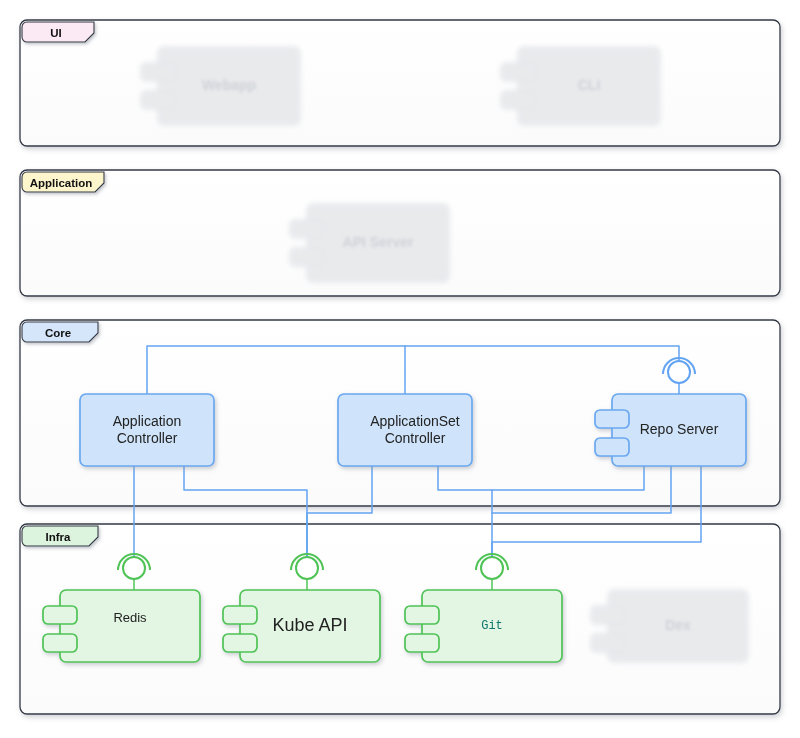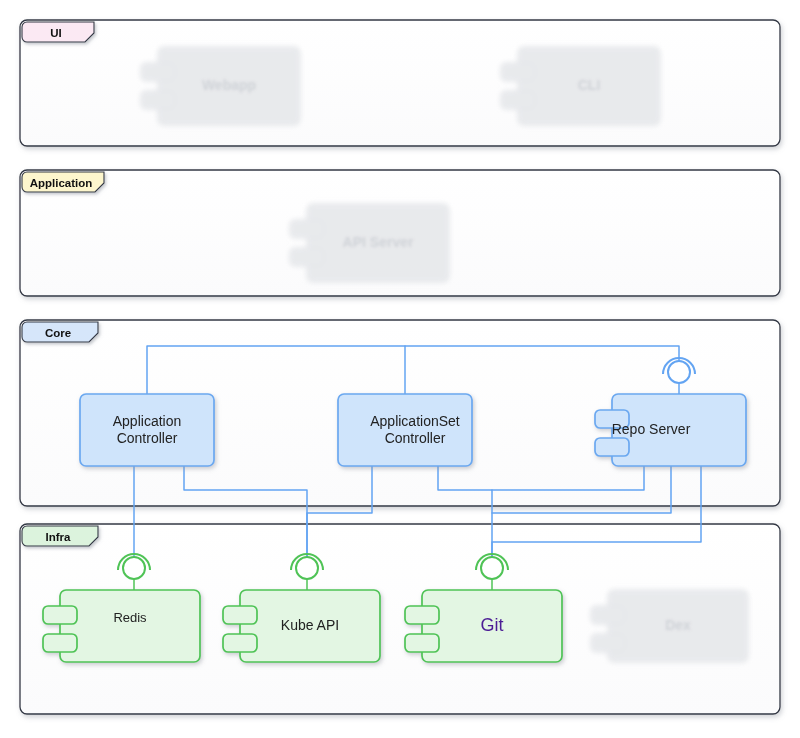--- a/index.html
+++ b/index.html
@@ -144,19 +144,19 @@
       </g>
   </svg>
   <div id="labels-group">
       <div class="txt" style="left: 158px; top: 47px; width: 142px; height: 78px; font-size: 14px; color: rgb(205, 208, 213); font-weight: 700; filter: blur(1.6px); opacity: 0.9;">Webapp</div>
       <div class="txt" style="left: 518px; top: 47px; width: 142px; height: 78px; font-size: 14px; color: rgb(205, 208, 213); font-weight: 700; filter: blur(1.6px); opacity: 0.9;">CLI</div>
       <div class="txt" style="left: 307px; top: 204px; width: 142px; height: 78px; font-size: 14px; color: rgb(205, 208, 213); font-weight: 700; filter: blur(1.6px); opacity: 0.9;">API Server</div>
       <div class="txt" style="left: 80px; top: 394px; width: 134px; height: 72px; font-size: 14px; color: rgb(34, 34, 34); font-weight: 400;">Application
 Controller</div>
       <div class="txt" style="left: 338px; top: 394px; width: 154px; height: 72px; font-size: 14px; color: rgb(34, 34, 34); font-weight: 400;">ApplicationSet
 Controller</div>
-      <div class="txt" style="left: 584px; top: 394px; width: 134px; height: 72px; font-size: 14px; color: rgb(34, 34, 34); font-weight: 400;">Repo Server</div>
+      <div class="txt" style="left: 612px; top: 394px; width: 134px; height: 72px; font-size: 14px; color: rgb(34, 34, 34); font-weight: 400;">Repo Server</div>
       <div class="txt" style="left: 60px; top: 590px; width: 140px; height: 56px; font-size: 13px; color: rgb(34, 34, 34); font-weight: 400;">Redis</div>
-      <div class="txt" style="left: 240px; top: 590px; width: 140px; height: 72px; font-size: 14px; color: rgb(34, 34, 34); font-weight: 400;">Kube API</div>
-      <div class="txt" style="left: 422px; top: 590px; width: 140px; height: 72px; font-size: 18px; color: #4c1d95; font-weight: 400;">Git</div>
+      <div class="txt" style="left: 240px; top: 590px; width: 140px; height: 72px; font-size: 18px; color: rgb(34, 34, 34); font-weight: 400;">Kube API</div>
+      <div class="txt" style="left: 422px; top: 590px; width: 140px; height: 72px; font-size: 12px; color: #0f766e; font-weight: 400; font-family: Liberation Mono, monospace;">Git</div>
       <div class="txt" style="left: 608px; top: 590px; width: 140px; height: 72px; font-size: 14px; color: rgb(205, 208, 213); font-weight: 700; filter: blur(1.6px); opacity: 0.9;">Dex</div>
     </div>
 </div>
 
 </body></html>

